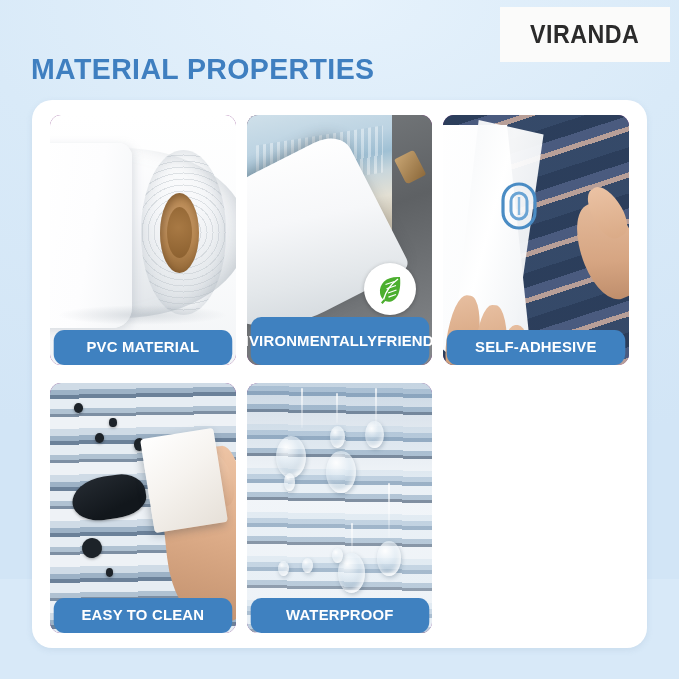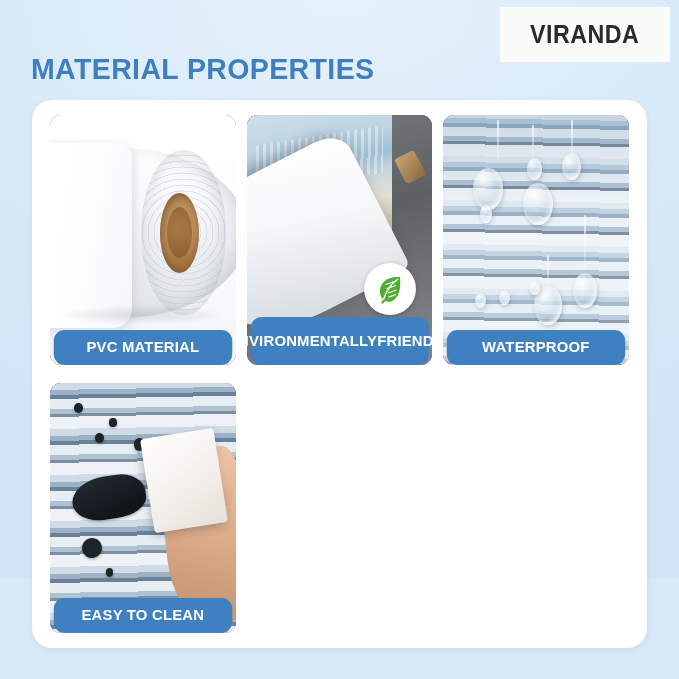--- a/index.html
+++ b/index.html
@@ -339,20 +339,56 @@
             </svg>
           </div>
         </div>
         <div class="label two-line">
           <span>ENVIRONMENTALLY</span>
             <br>
           <span>FRIENDLY</span>
         </div>
       </div>
 
+      <div class="tile">
+        <div class="photo">
+          <div class="adh-bg"></div>
+          <div class="adh-wave"></div>
+          <div class="hand hand-r"></div>
+          <div class="hand hand-r2"></div>
+          <div class="adh-white"></div>
+          <div class="adh-fold"></div>
+          <svg class="clip-icon" viewBox="0 0 40 52">
+            <rect x="4" y="4" width="32" height="44" rx="16" fill="none" stroke="#4a8cc4" stroke-width="3.2"></rect>
+            <rect x="12" y="13" width="16" height="26" rx="8" fill="none" stroke="#6aa4d4" stroke-width="3"></rect>
+            <line x1="20" y1="17" x2="20" y2="35" stroke="#86b8e0" stroke-width="2.4"></line>
+          </svg>
+          <div class="hand hand-l1"></div>
+          <div class="hand hand-l2"></div>
+          <div class="hand hand-l3"></div>
+        </div>
+        <div class="label">SELF-ADHESIVE</div>
+      </div>
+
+      <div class="tile">
+        <div class="photo">
+          <div class="ec-bg"></div>
+          <div class="stain" style="left:13%;top:8%;width:5%;height:4%;"></div>
+          <div class="stain" style="left:32%;top:14%;width:4%;height:3.5%;"></div>
+          <div class="stain" style="left:24%;top:20%;width:5%;height:4%;"></div>
+          <div class="stain" style="left:45%;top:22%;width:6%;height:5%;"></div>
+          <div class="stain stain-big"></div>
+          <div class="stain" style="left:17%;top:62%;width:11%;height:8%;transform:rotate(-12deg);"></div>
+          <div class="stain" style="left:30%;top:74%;width:4%;height:3.5%;"></div>
+          <div class="ec-hand"></div>
+          <div class="ec-finger" style="right:2%;top:28%;width:16%;height:22%;transform:rotate(-18deg);"></div>
+          <div class="cloth"></div>
+        </div>
+        <div class="label">EASY TO CLEAN</div>
+      </div>
 
       <div class="tile">
         <div class="photo">
           <div class="wp-bg"></div>
           <div class="streak" style="left:29%;top:2%;height:16%;"></div>
           <div class="streak" style="left:48%;top:4%;height:12%;"></div>
           <div class="streak" style="left:69%;top:2%;height:16%;"></div>
           <div class="drop" style="left:16%;top:21%;width:16%;height:17%;"></div>
           <div class="drop" style="left:43%;top:27%;width:16%;height:17%;"></div>
           <div class="drop" style="left:45%;top:17%;width:8%;height:9%;"></div>
@@ -362,33 +398,16 @@
           <div class="drop" style="left:70%;top:63%;width:13%;height:14%;"></div>
           <div class="drop" style="left:17%;top:71%;width:6%;height:6%;"></div>
           <div class="drop" style="left:30%;top:70%;width:6%;height:6%;"></div>
           <div class="drop" style="left:46%;top:66%;width:6%;height:6%;"></div>
           <div class="streak" style="left:56%;top:56%;height:12%;"></div>
           <div class="streak" style="left:76%;top:40%;height:22%;"></div>
         </div>
         <div class="label">WATERPROOF</div>
       </div>
 
-      <div class="tile">
-        <div class="photo">
-          <div class="ec-bg"></div>
-          <div class="stain" style="left:13%;top:8%;width:5%;height:4%;"></div>
-          <div class="stain" style="left:32%;top:14%;width:4%;height:3.5%;"></div>
-          <div class="stain" style="left:24%;top:20%;width:5%;height:4%;"></div>
-          <div class="stain" style="left:45%;top:22%;width:6%;height:5%;"></div>
-          <div class="stain stain-big"></div>
-          <div class="stain" style="left:17%;top:62%;width:11%;height:8%;transform:rotate(-12deg);"></div>
-          <div class="stain" style="left:30%;top:74%;width:4%;height:3.5%;"></div>
-          <div class="ec-hand"></div>
-          <div class="ec-finger" style="right:2%;top:28%;width:16%;height:22%;transform:rotate(-18deg);"></div>
-          <div class="cloth"></div>
-        </div>
-        <div class="label">EASY TO CLEAN</div>
-      </div>
-
 
     </div>
   </div>
 </div>
 
 </body></html>

